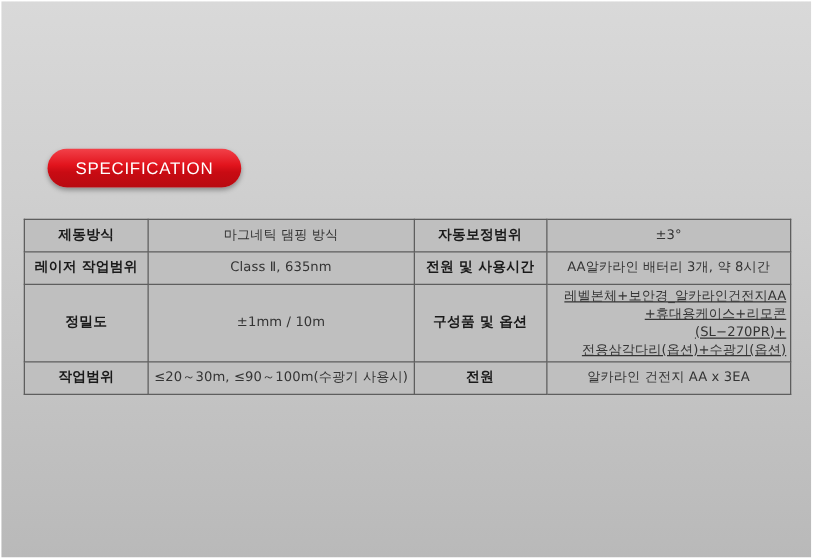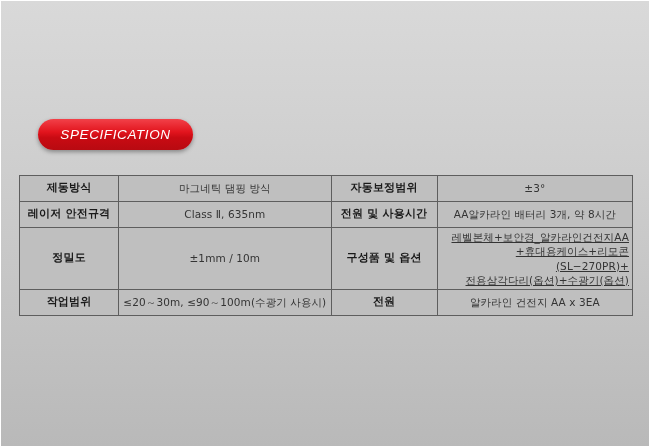--- a/index.html
+++ b/index.html
@@ -74,21 +74,20 @@
     left: 37px;
     top: 118px;
     width: 155px;
     height: 31px;
     border-radius: 16px;
     background: linear-gradient(180deg, #f24149 0%, #e2141d 42%, #c90b13 60%, #b80a11 100%);
     box-shadow: 0 2px 4px rgba(0,0,0,0.35);
     display: flex;
     align-items: center;
     justify-content: center;
-    font-style: italic;
   }
   #badge-label {
     color: #ffffff;
     font-size: 13.5px;
     letter-spacing: 0.6px;
     font-family: "Liberation Sans", "DejaVu Sans", sans-serif;
   }
 
   
   #spec-table {
@@ -150,21 +149,21 @@
         <col class="c-val2">
     </colgroup>
     <tbody>
       <tr style="height:26px">
         <td class="lbl">제동방식</td>
         <td class="val">마그네틱 댐핑 방식</td>
         <td class="lbl">자동보정범위</td>
         <td class="val">±3°</td>
       </tr>
       <tr style="height:26px">
-        <td class="lbl">레이저 안전규격</td>
+        <td class="lbl">레이저 작업범위</td>
         <td class="val">Class Ⅱ, 635nm</td>
         <td class="lbl">전원 및 사용시간</td>
         <td class="val">AA알카라인 배터리 3개, 약 8시간</td>
       </tr>
       <tr style="height:62px">
         <td class="lbl">정밀도</td>
         <td class="val">±1mm / 10m</td>
         <td class="lbl">구성품 및 옵션</td>
         <td class="val">
           <span class="ml">레벨본체+보안경_알카라인건전지AA</span>

